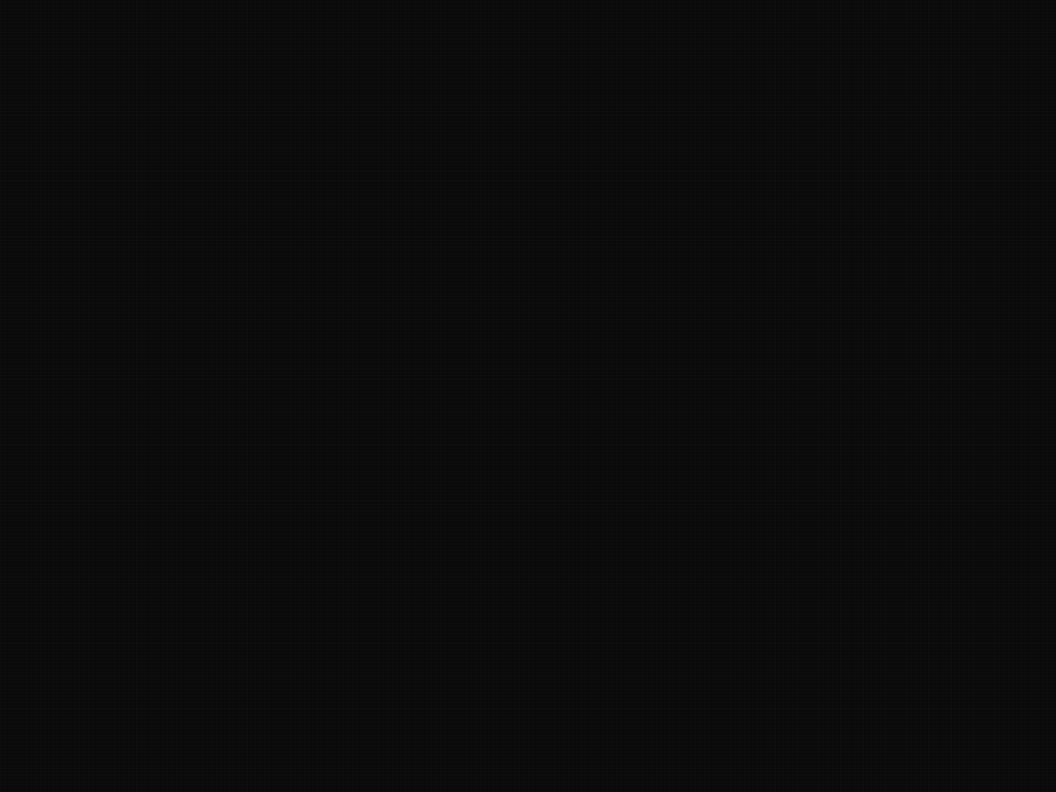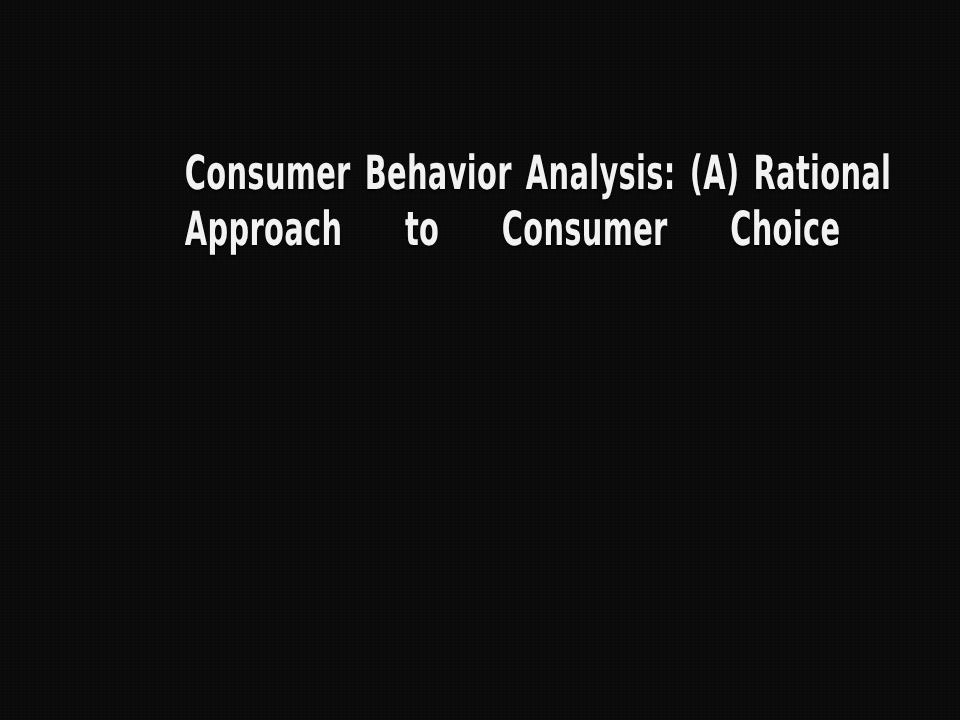--- a/index.html
+++ b/index.html
@@ -88,20 +88,16 @@
     width: 960px;
     height: 440px;
     z-index: 1;
   }
 </style>
 </head>
 <body>
 
 <div id="cover-canvas">
 
-  <div id="title-block">
-    <span id="title-line-1" class="title-line">Consumer Behavior Analysis: (A) Rational</span>
-    <span id="title-line-2" class="title-line">Approach  to  Consumer  Choice</span>
-  </div>
 
   <div id="lower-field"></div>
 
 </div>
 
 </body></html>

